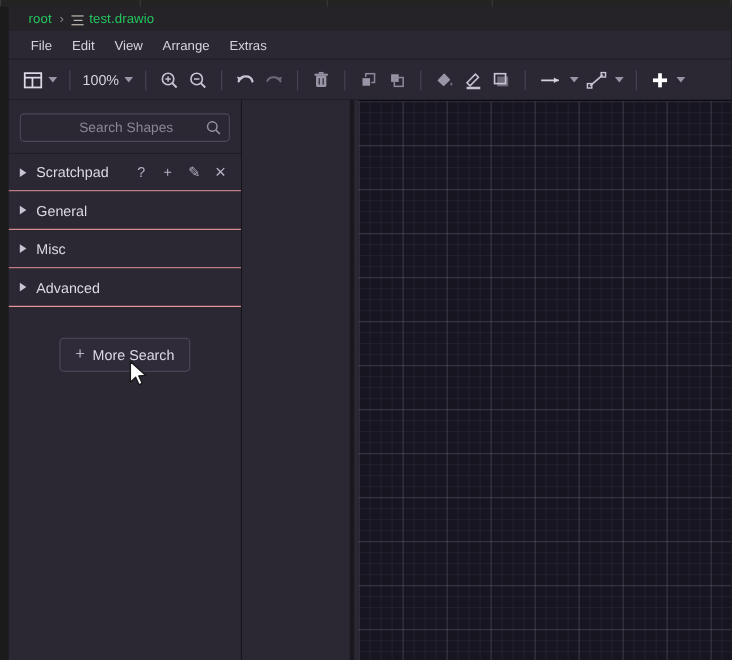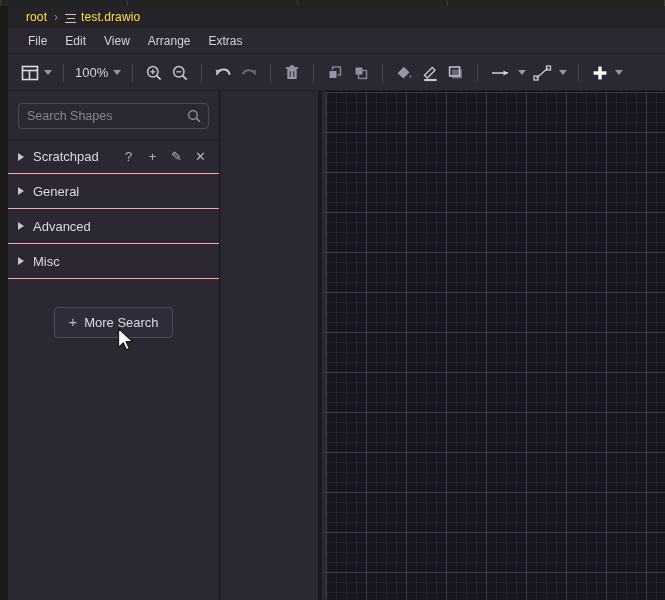--- a/index.html
+++ b/index.html
@@ -34,21 +34,21 @@
 
   
   .breadcrumb-bar {
     position: absolute; left: 8px; top: 6px;
     width: 657px; height: 22px;
     background: #262328;
     display: flex; align-items: center;
     padding-left: 18px;
   }
   .crumb {
-    font-size: 12px; color: #fde047; letter-spacing: .1px;
+    font-size: 12px; color: #22c55e; letter-spacing: .1px;
   }
   .crumb-sep {
     font-size: 12px; color: #8b8594; margin: 0 7px;
   }
   .file-glyph {
     display: inline-block;
     width: 11px; height: 11px;
     margin-right: 5px;
     position: relative; top: 1px;
   }
@@ -117,21 +117,21 @@
   }
   .search-wrap {
     padding: 12px 10px 10px 10px;
   }
   .search-box {
     position: relative;
     height: 26px;
     border: 1px solid #4d4858;
     border-radius: 4px;
     background: #2b2733;
-    display: flex; align-items: center;
+    display: flex; align-items: center; padding-left: 45px;
   }
   .search-box input {
     flex: 1;
     background: transparent; border: none; outline: none;
     font-family: "Liberation Sans", sans-serif;
     font-size: 12.5px; color: #d7d3dd;
     padding: 0 26px 0 8px;
   }
   .search-box input::placeholder { color: #8b8594; }
   .search-icon {
@@ -408,26 +408,26 @@
       </span>
     </div>
 
     <div class="sect">
       <span class="tri"></span>
       <span class="sect-label">General</span>
     </div>
 
     <div class="sect">
       <span class="tri"></span>
-      <span class="sect-label">Advanced</span>
+      <span class="sect-label">Misc</span>
     </div>
 
     <div class="sect">
       <span class="tri"></span>
-      <span class="sect-label">Misc</span>
+      <span class="sect-label">Advanced</span>
     </div>
 
     <div class="more-wrap">
       <button class="more-btn">
         <span class="more-plus">+</span>
         <span>More Search</span>
       </button>
     </div>
 
   </div>

